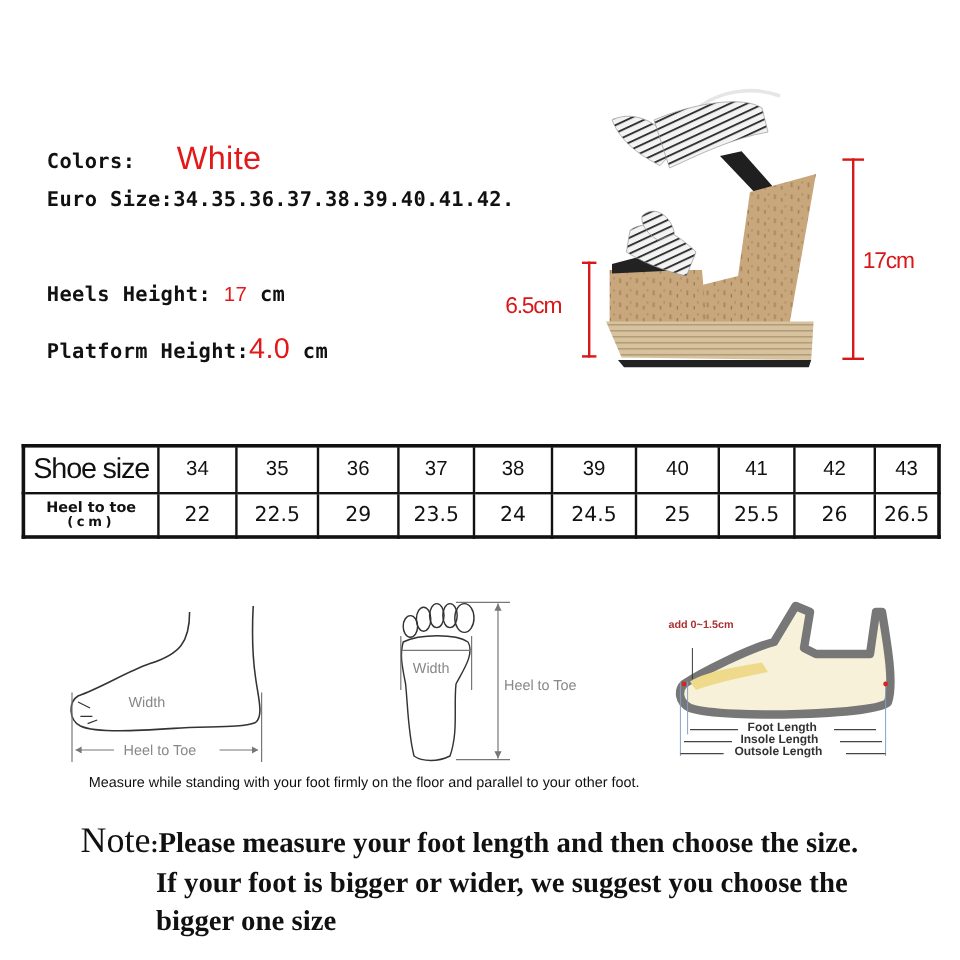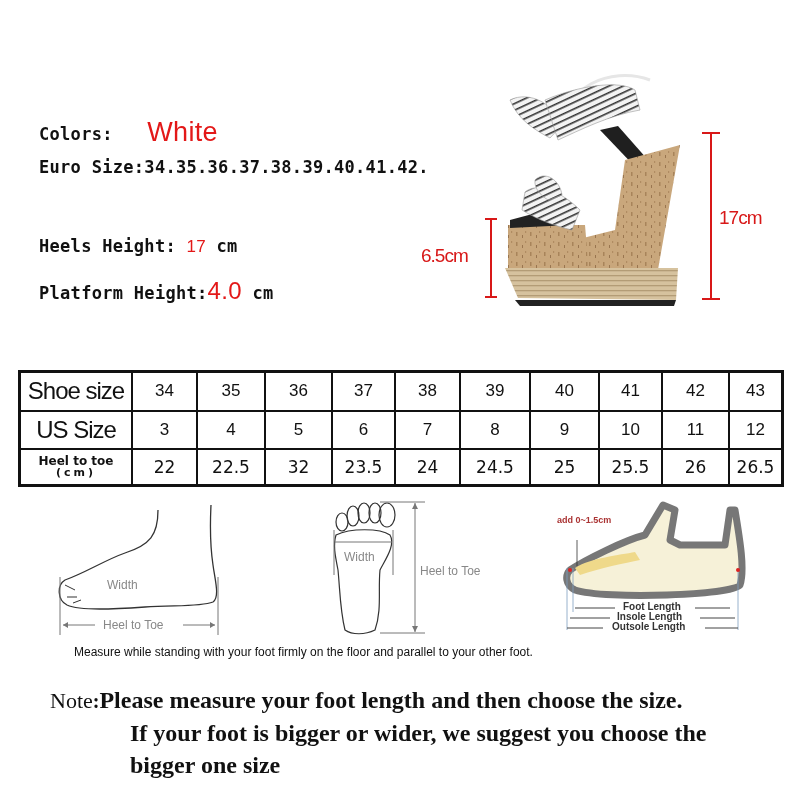--- a/index.html
+++ b/index.html
@@ -9,21 +9,21 @@
   .red { color:#e31818; font-family:"Liberation Sans", sans-serif; font-weight:normal; }
   .dim-label { font-family:"Liberation Sans", sans-serif; color:#d81818; font-size:19px; letter-spacing:-1px; }
   .dim-bar { position:absolute; background:#d81818; }
   table.size { position:absolute; left:18px; top:370px; border-collapse:collapse; border:3px solid #111; }
   table.size td { border:2px solid #111; text-align:center; font-family:"Liberation Sans", sans-serif; font-size:17px; padding:0; }
   table.size td.hdr { font-family:"Liberation Sans", sans-serif; font-size:24px; letter-spacing:-1px; }
   table.size td.hdr-small { font-family:"DejaVu Sans Mono", monospace; font-size:11px; line-height:11px; font-weight:bold; }
   .row3 td { font-family:"DejaVu Sans", sans-serif !important; font-size:17px; }
   .caption { font-family:"Liberation Sans", sans-serif; font-size:12px; color:#111;margin-left:14px; }
   .diagram-label { font-family:"Liberation Sans", sans-serif; color:#888; font-size:12px; }
-  .note-big { font-family:"Liberation Serif", serif; font-size:22px; }
+  .note-big { font-family:"Liberation Serif", serif; font-size:30px;margin-left:17px; }
   .note-text { font-family:"Liberation Serif", serif; font-size:24px; font-weight:bold; line-height:32px; color:#111; }
 </style>
 </head>
 <body>
 
 <div class="abs spec" style="left:39px;top:116px;">
   <span>Colors:</span>
   <span class="red" style="font-size:27px;margin-left:24px;position:relative;top:1px;">White</span>
 </div>
 <div class="abs spec" style="left:39px;top:157px;">
@@ -97,41 +97,28 @@
     <td style="width:66px;">35</td>
     <td style="width:65px;">36</td>
     <td style="width:61px;">37</td>
     <td style="width:63px;">38</td>
     <td style="width:68px;">39</td>
     <td style="width:67px;">40</td>
     <td style="width:61px;">41</td>
     <td style="width:65px;">42</td>
     <td style="width:51px;">43</td>
   </tr>
-  <tr style="height:38px;">
-    <td class="hdr">US Size</td>
-    <td>3</td>
-    <td>4</td>
-    <td>5</td>
-    <td>6</td>
-    <td>7</td>
-    <td>8</td>
-    <td>9</td>
-    <td>10</td>
-    <td>11</td>
-    <td>12</td>
-  </tr>
   <tr class="row3" style="height:37px;">
     <td class="hdr-small">
       <div style="font-size:12px;">Heel to toe</div>
       <div style="letter-spacing:3px;">(cm)</div>
     </td>
     <td>22</td>
     <td>22.5</td>
-    <td>32</td>
+    <td>29</td>
     <td>23.5</td>
     <td>24</td>
     <td>24.5</td>
     <td>25</td>
     <td>25.5</td>
     <td>26</td>
     <td>26.5</td>
   </tr>
 </tbody>
   </table>

